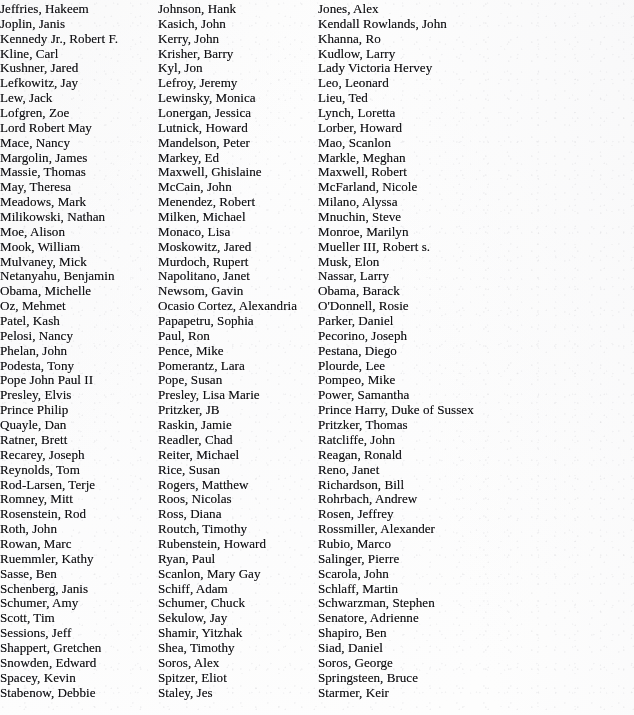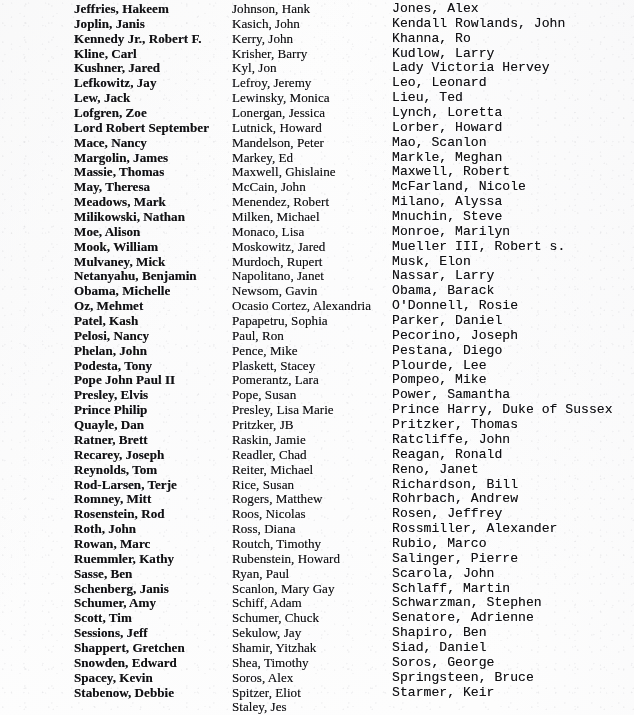--- a/index.html
+++ b/index.html
@@ -53,23 +53,23 @@
 
   .columns {
     display: flex;
     align-items: flex-start;
   }
 
   .name-column {
     display: flex;
     flex-direction: column;
   }
-  .col-1 { margin-left: 74px; width: 158px; font-weight: bold; }
+  .col-1 { width: 158px; }
   .col-2 { width: 160px; }
-  .col-3 { width: 240px; font-family: Liberation Mono, monospace; }
+  .col-3 { width: 240px; }
 
   .name-entry {
     height: 14.87px;
     line-height: 14.87px;
     font-size: 13.1px;
     white-space: nowrap;
     letter-spacing: 0.02px;
     color: #111114;
     text-shadow: 0 0 0.45px rgba(30,30,35,0.5);
   }
@@ -83,21 +83,21 @@
   <div class="columns">
     <div class="name-column col-1">
         <div class="name-entry">Jeffries, Hakeem</div>
         <div class="name-entry">Joplin, Janis</div>
         <div class="name-entry">Kennedy Jr., Robert F.</div>
         <div class="name-entry">Kline, Carl</div>
         <div class="name-entry">Kushner, Jared</div>
         <div class="name-entry">Lefkowitz, Jay</div>
         <div class="name-entry">Lew, Jack</div>
         <div class="name-entry">Lofgren, Zoe</div>
-        <div class="name-entry">Lord Robert September</div>
+        <div class="name-entry">Lord Robert May</div>
         <div class="name-entry">Mace, Nancy</div>
         <div class="name-entry">Margolin, James</div>
         <div class="name-entry">Massie, Thomas</div>
         <div class="name-entry">May, Theresa</div>
         <div class="name-entry">Meadows, Mark</div>
         <div class="name-entry">Milikowski, Nathan</div>
         <div class="name-entry">Moe, Alison</div>
         <div class="name-entry">Mook, William</div>
         <div class="name-entry">Mulvaney, Mick</div>
         <div class="name-entry">Netanyahu, Benjamin</div>
@@ -148,21 +148,20 @@
         <div class="name-entry">Milken, Michael</div>
         <div class="name-entry">Monaco, Lisa</div>
         <div class="name-entry">Moskowitz, Jared</div>
         <div class="name-entry">Murdoch, Rupert</div>
         <div class="name-entry">Napolitano, Janet</div>
         <div class="name-entry">Newsom, Gavin</div>
         <div class="name-entry">Ocasio Cortez, Alexandria</div>
         <div class="name-entry">Papapetru, Sophia</div>
         <div class="name-entry">Paul, Ron</div>
         <div class="name-entry">Pence, Mike</div>
-        <div class="name-entry">Plaskett, Stacey</div>
         <div class="name-entry">Pomerantz, Lara</div>
         <div class="name-entry">Pope, Susan</div>
         <div class="name-entry">Presley, Lisa Marie</div>
         <div class="name-entry">Pritzker, JB</div>
         <div class="name-entry">Raskin, Jamie</div>
         <div class="name-entry">Readler, Chad</div>
         <div class="name-entry">Reiter, Michael</div>
         <div class="name-entry">Rice, Susan</div>
         <div class="name-entry">Rogers, Matthew</div>
         <div class="name-entry">Roos, Nicolas</div>

